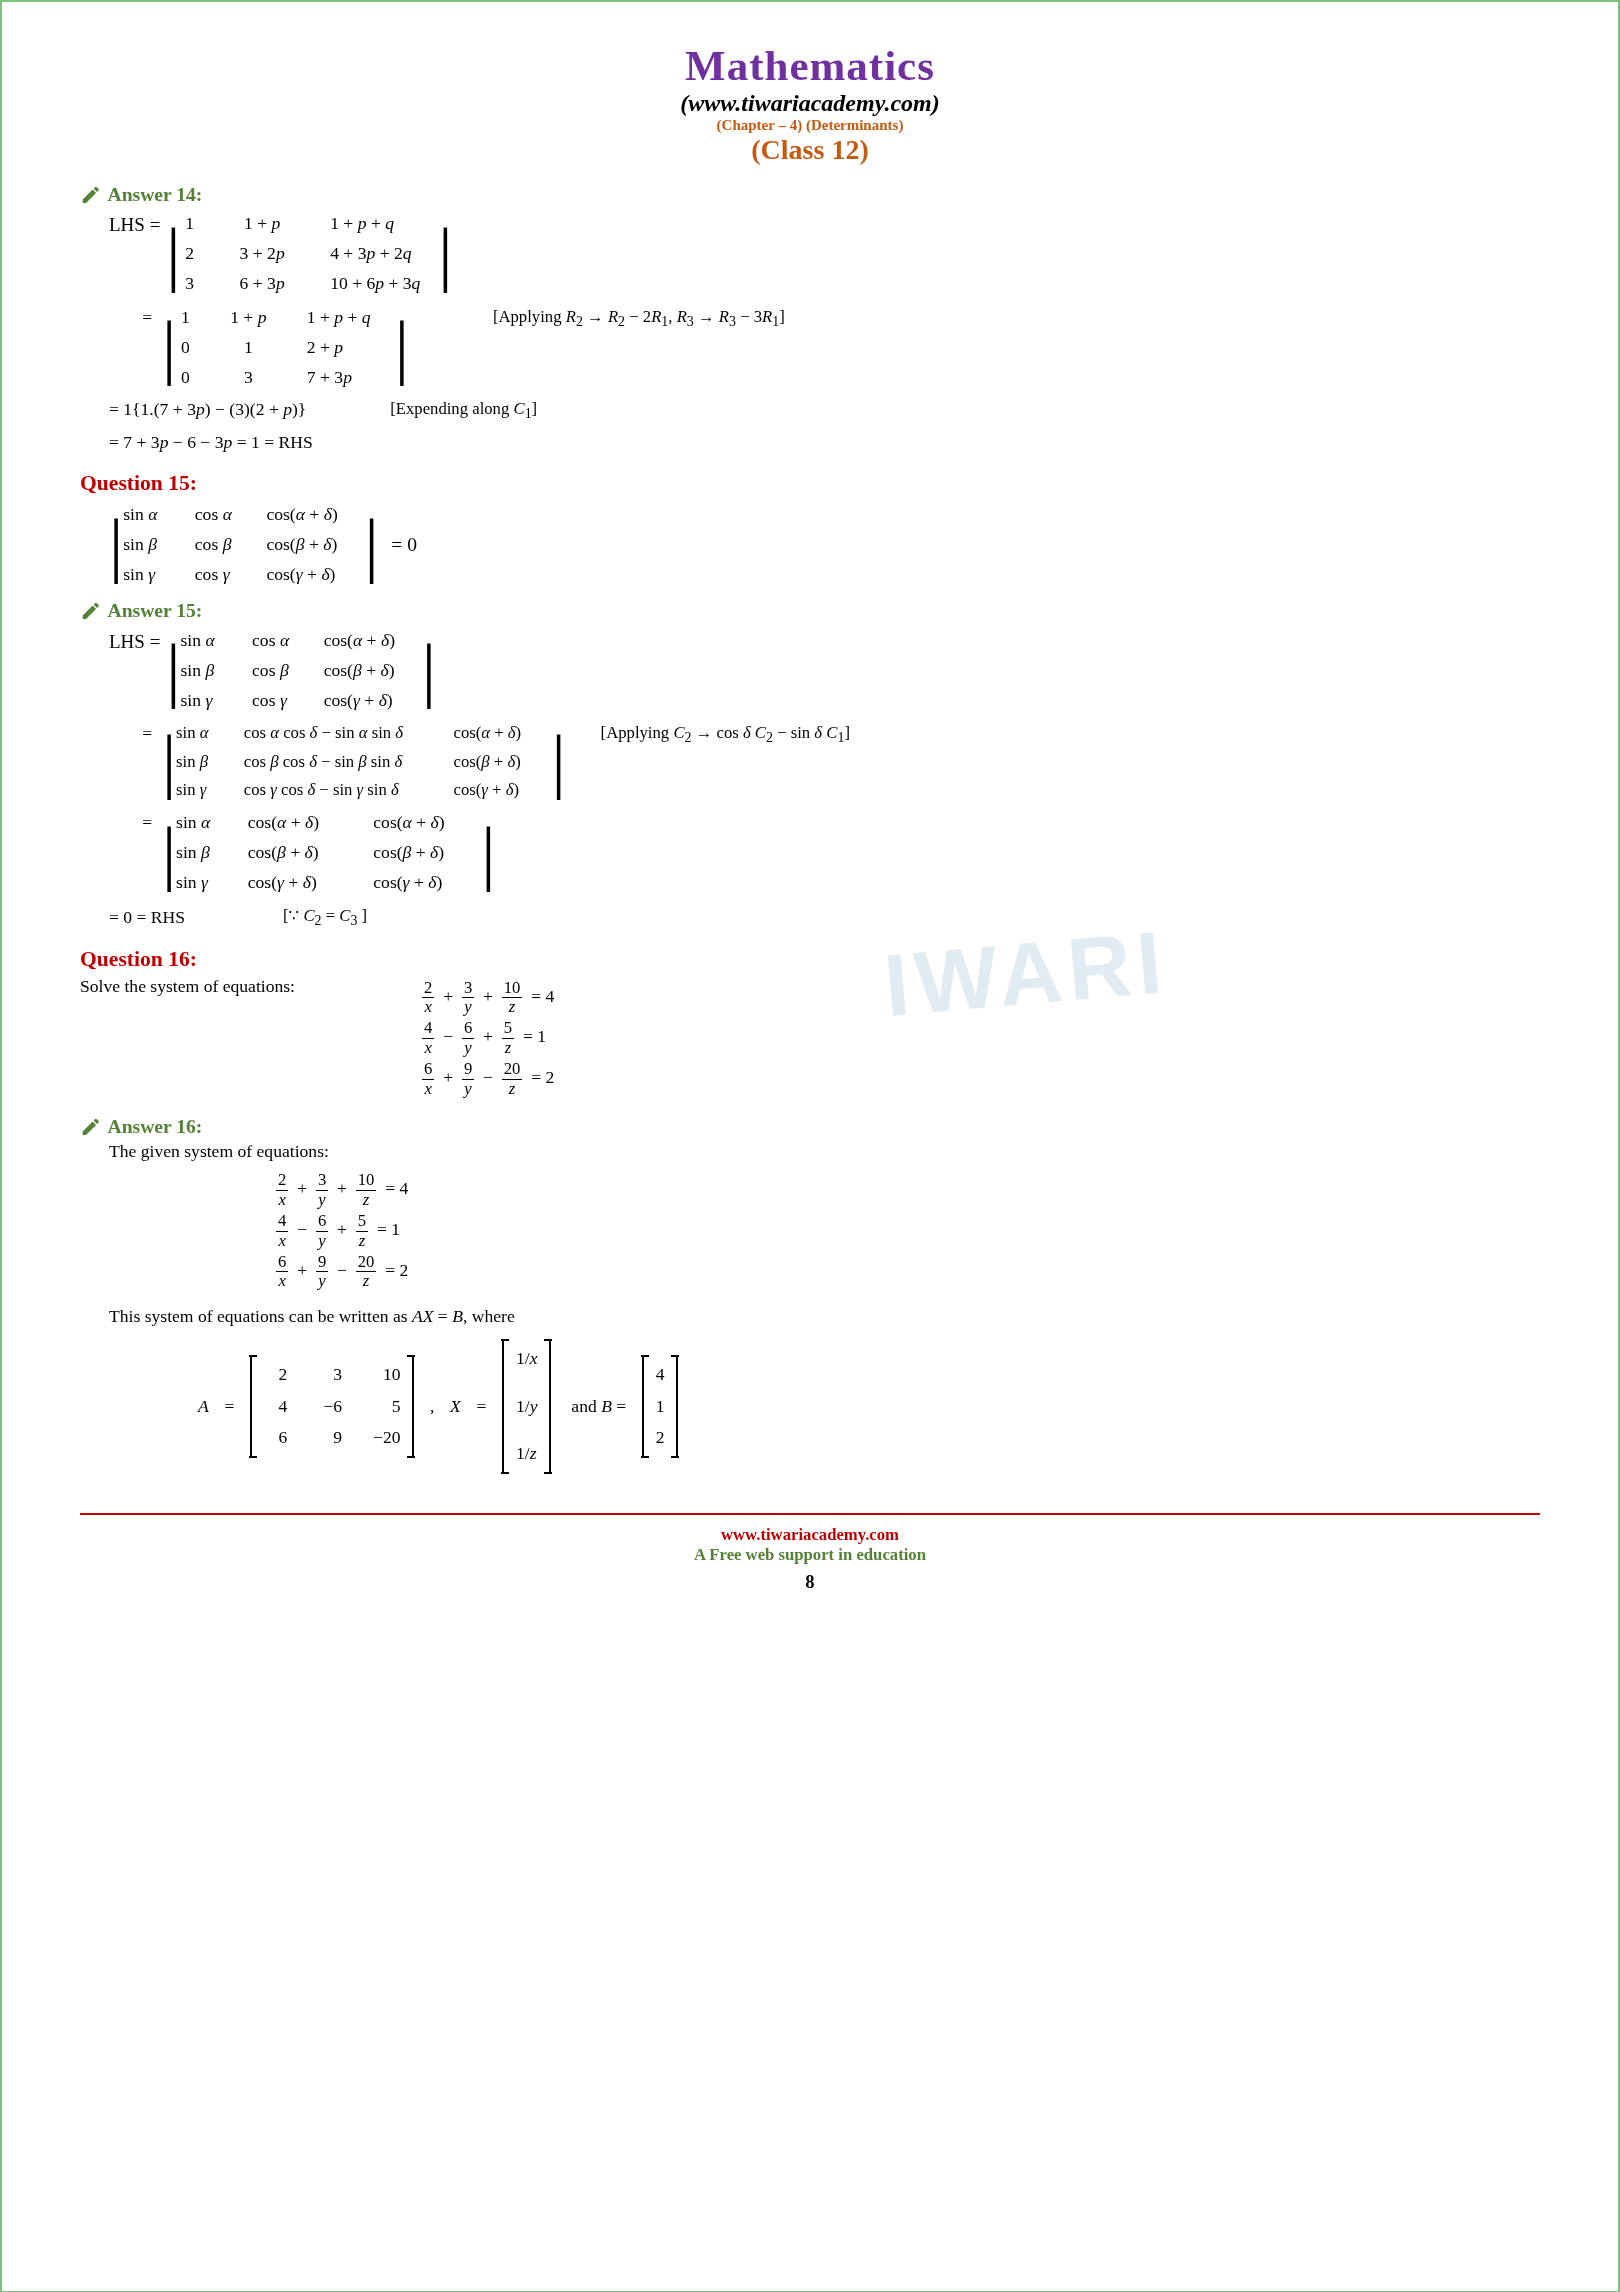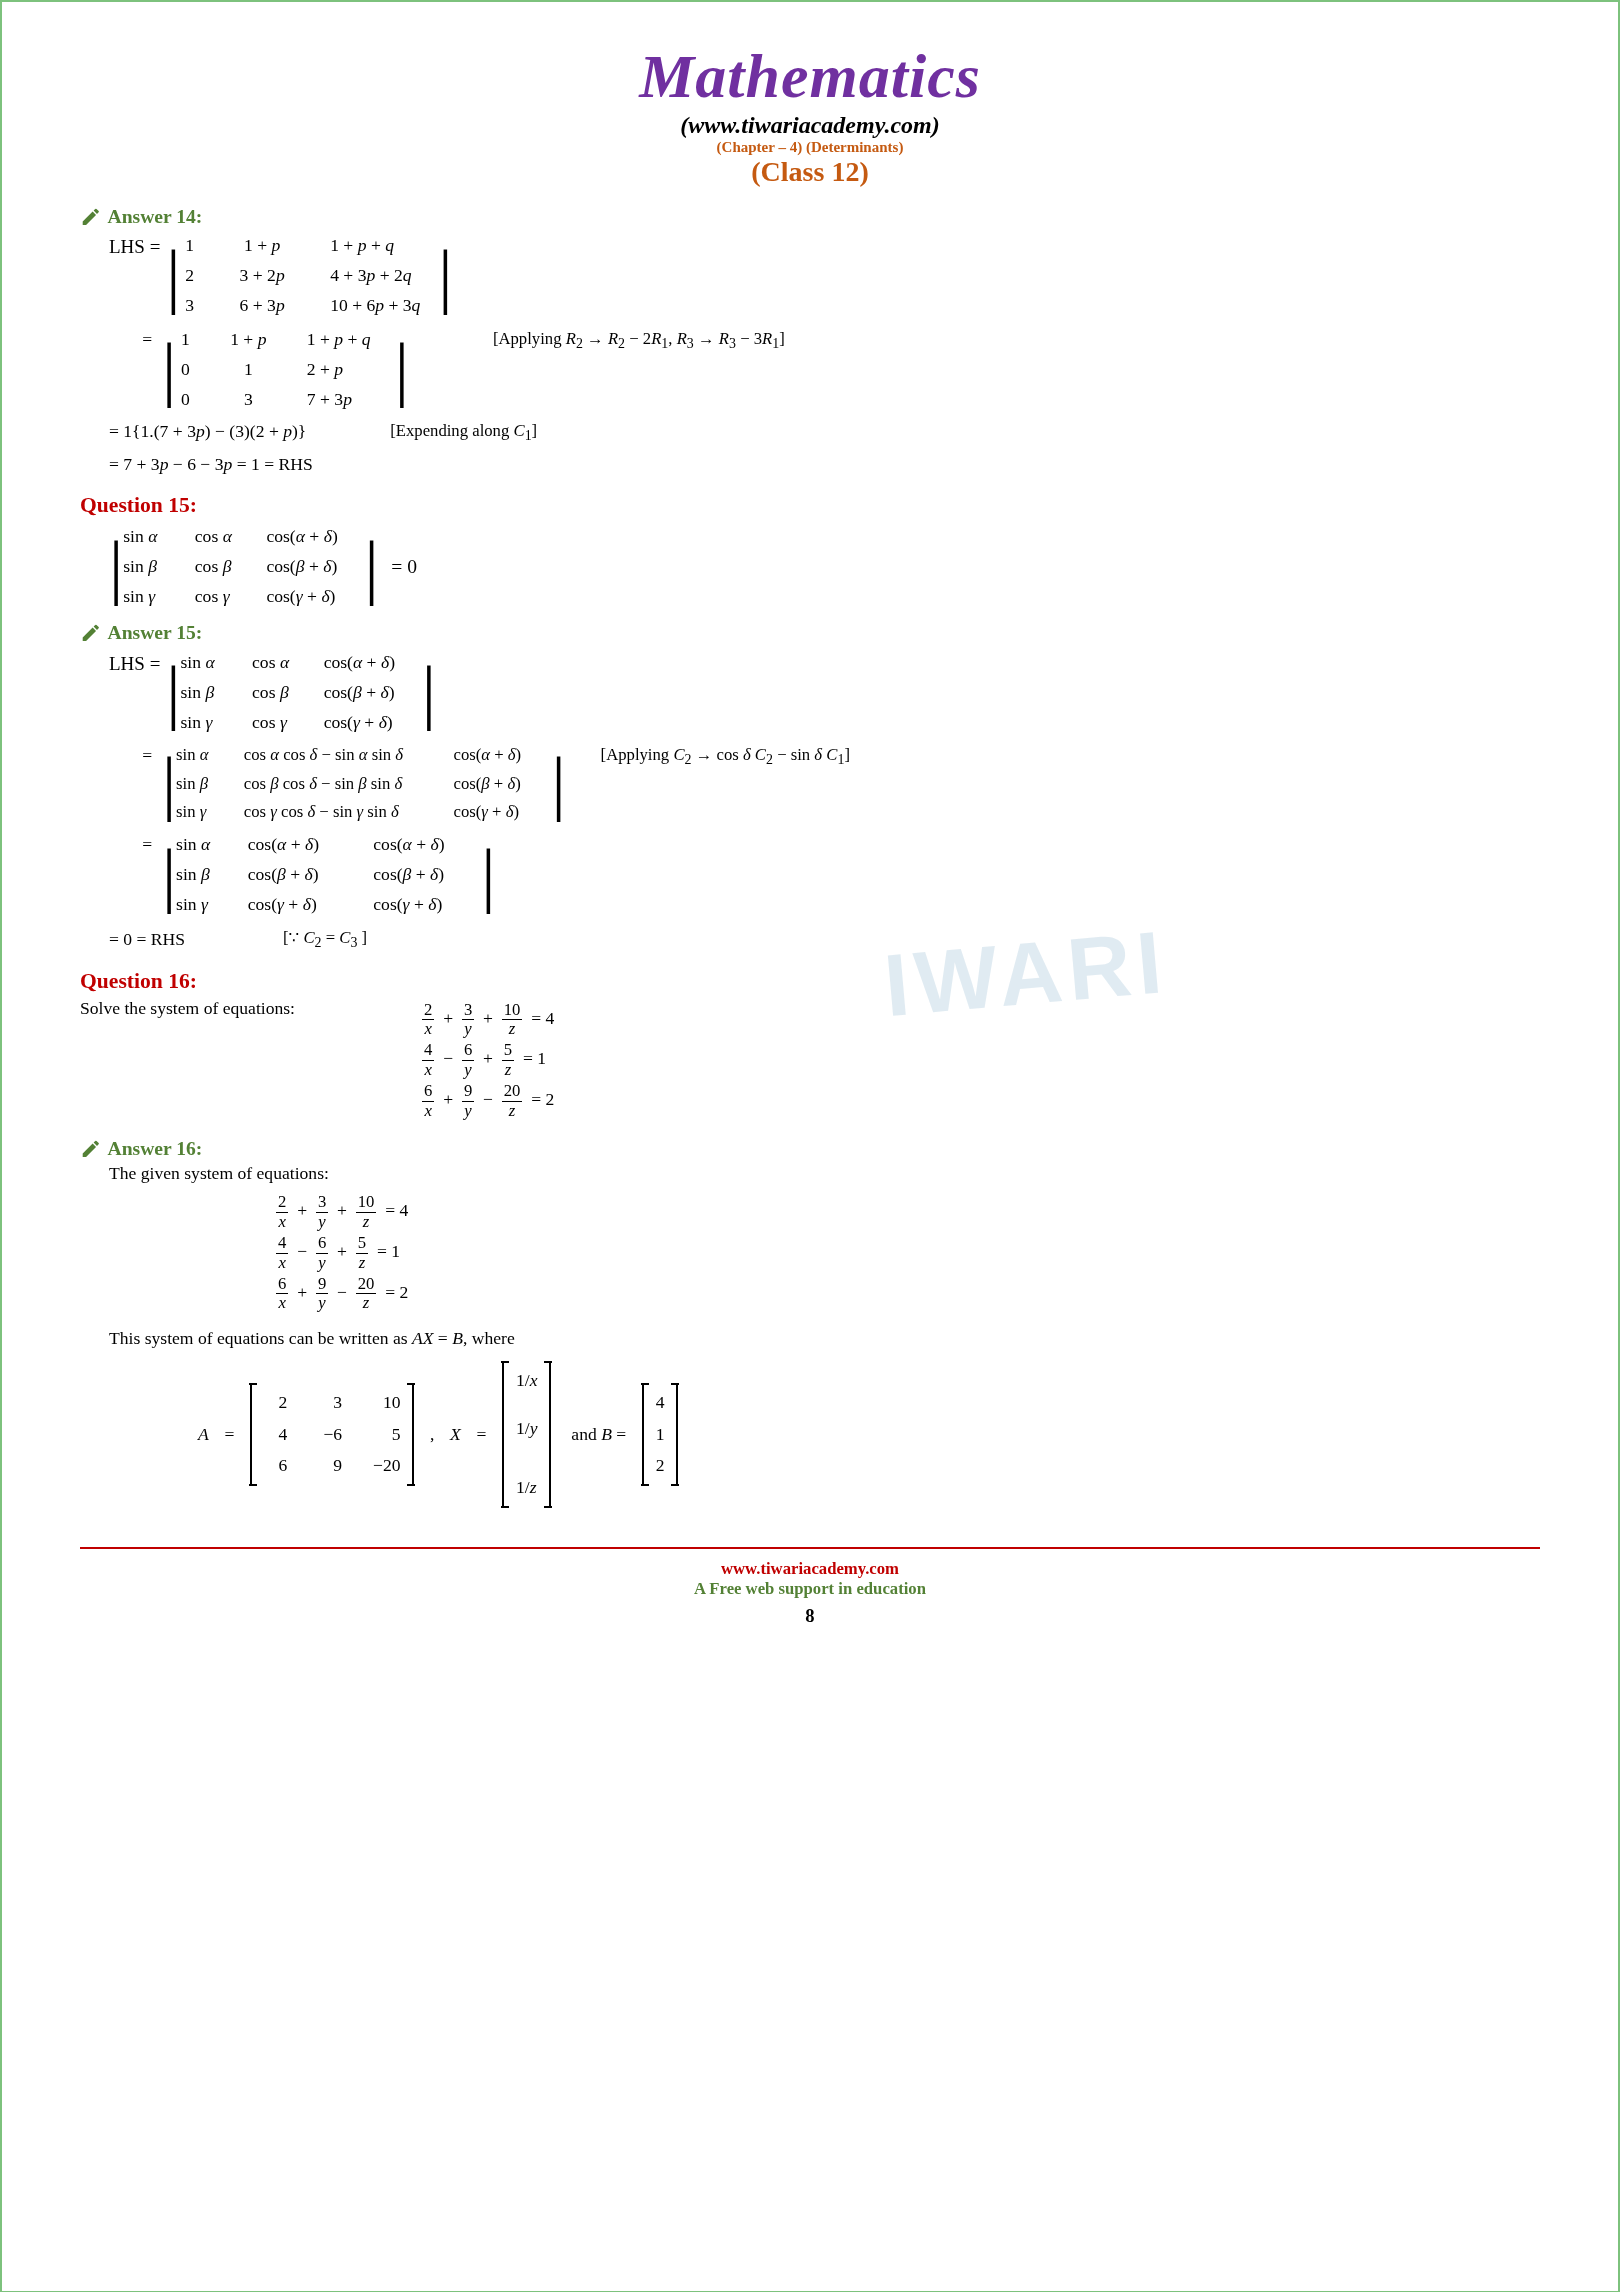--- a/index.html
+++ b/index.html
@@ -18,23 +18,22 @@
       background: #fff;
       border: 2.5px solid #7dc27d;
       padding: 39px 78px 59px 78px;
       position: relative;
     }
     .title-block {
       text-align: center;
       margin-bottom: 17.6px;
     }
     .title-math {
-      font-size: 62px;
-      font-weight: bold;
-      font-style: italic;
+      font-size: 43px;
+      font-weight: bold;
       color: #7030a0;
       font-family: "Times New Roman", Times, serif;
       letter-spacing: 1px;
     }
     .title-url {
       font-size: 24px;
       color: #000;
       font-style: italic;
       font-weight: bold;
     }
@@ -496,21 +495,21 @@
         <span style="font-size:17.6px;">, </span>
         <span style="font-style:italic;font-size:17.6px;">X</span>
         <span style="font-size:17.6px;">=</span>
 
         <span style="display:inline-flex;align-items:center;vertical-align:middle;">
           <span style="display:inline-flex;flex-direction:column;border-left:2.9px solid #000;border-right:2.9px solid #000;padding:3.9px 11.8px;position:relative;gap:16px;">
             <span style="position:absolute;left:-2.9px;top:0;width:7.8px;border-top:2.9px solid #000;border-bottom:2.9px solid #000;height:100%;"></span>
             <span style="position:absolute;right:-2.9px;top:0;width:7.8px;border-top:2.9px solid #000;border-bottom:2.9px solid #000;height:100%;"></span>
             <span style="line-height:1.8;">1/<i>x</i></span>
             <span style="line-height:1.8;">1/<i>y</i></span>
-            <span style="line-height:1.8;margin-top:12px;">1/<i>z</i></span>
+            <span style="line-height:1.8;">1/<i>z</i></span>
           </span>
         </span>
         <span style="font-size:17.6px;">&nbsp;and <i>B</i> =</span>
 
         <span style="display:inline-flex;align-items:center;vertical-align:middle;">
           <span style="display:inline-flex;flex-direction:column;border-left:2.9px solid #000;border-right:2.9px solid #000;padding:3.9px 11.8px;position:relative;">
             <span style="position:absolute;left:-2.9px;top:0;width:7.8px;border-top:2.9px solid #000;border-bottom:2.9px solid #000;height:100%;"></span>
             <span style="position:absolute;right:-2.9px;top:0;width:7.8px;border-top:2.9px solid #000;border-bottom:2.9px solid #000;height:100%;"></span>
             <span style="line-height:1.8;">4</span>
             <span style="line-height:1.8;">1</span>

